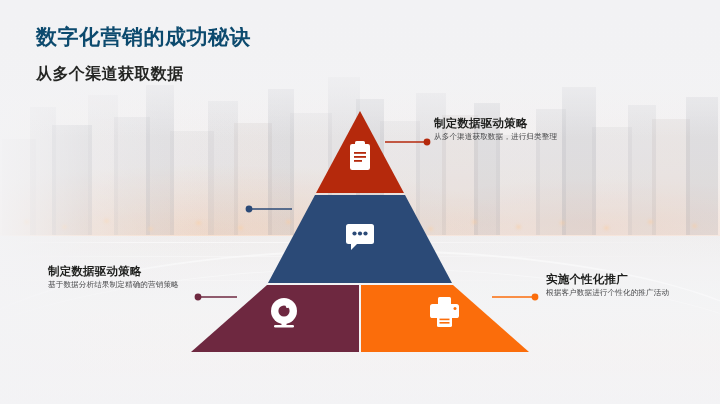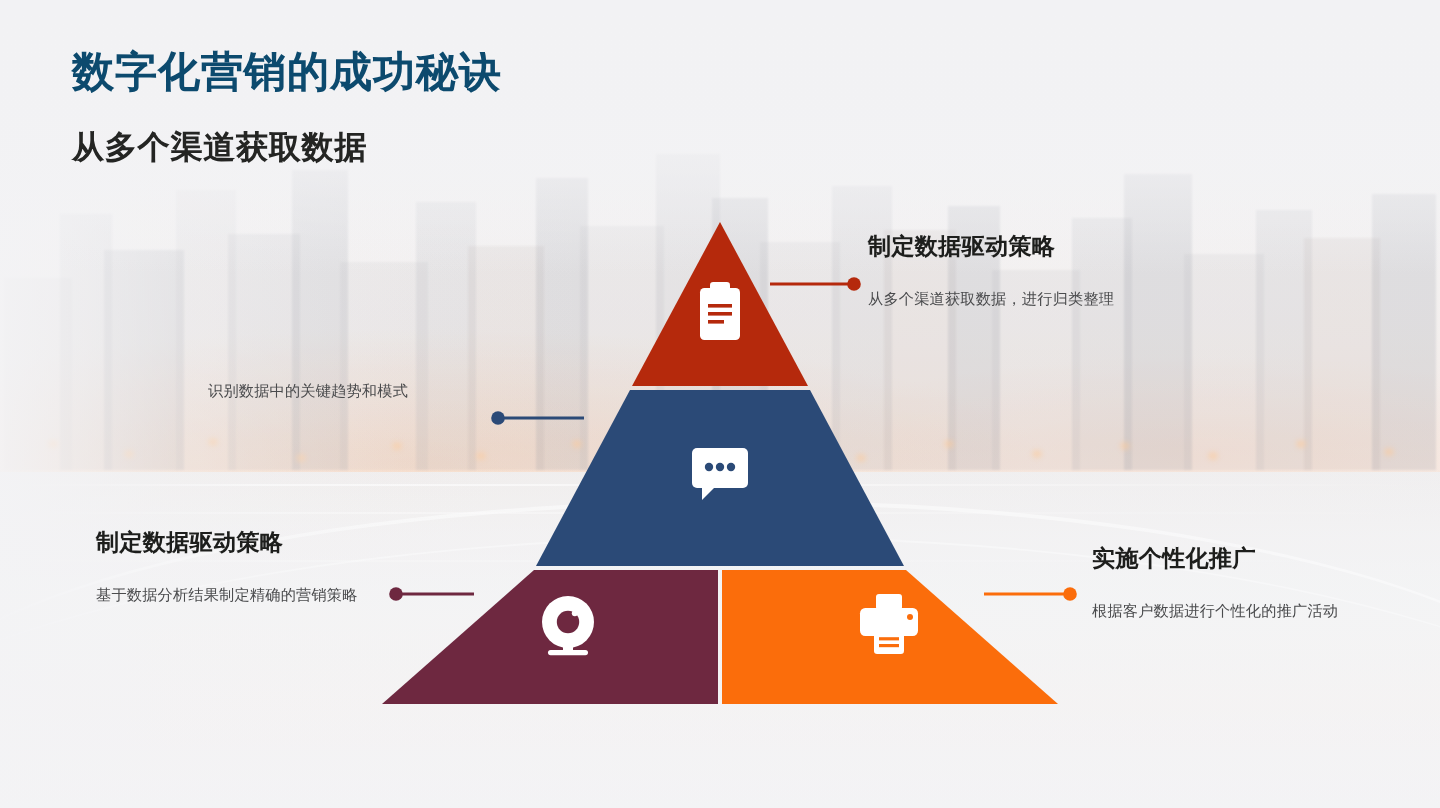--- a/index.html
+++ b/index.html
@@ -113,22 +113,22 @@
 
   
   .callout { position:absolute; z-index:30; }
   .callout .c-title {
     font-family:"DejaVu Sans", sans-serif;
     font-size:11.5px; font-weight:bold; color:#1d1e1c;
     line-height:1.25; letter-spacing:0.2px;
     white-space:nowrap;
   }
   .callout .c-desc {
-    margin-top:16px;
-    font-family:Liberation Mono, monospace;
+    margin-top:1px;
+    font-family:Liberation Serif, serif;
     font-size:7.6px; font-weight:normal; color:#4a4b4d;
     line-height:1.55; letter-spacing:0.1px;
   }
   .callout.right { text-align:left; }
   .callout.left  { text-align:left; }
 
   .c-tr { left:434px; top:116px; width:150px; }
   .c-ml { left:104px; top:176px; width:140px; }
   .c-bl { left:48px;  top:264px; width:160px; }
   .c-br { left:546px; top:272px; width:158px; }
@@ -278,21 +278,20 @@
       <circle cx="535" cy="297" r="3.4" fill="#fb6d0b"></circle>
     </g>
   </svg>
 
   <div class="callout right c-tr">
     <div class="c-title">制定数据驱动策略</div>
     <div class="c-desc">从多个渠道获取数据，进行归类整理</div>
   </div>
 
   <div class="callout left c-ml">
-    <div class="c-desc">识别数据中的关键趋势和模式</div>
   </div>
 
   <div class="callout right c-br">
     <div class="c-title">实施个性化推广</div>
     <div class="c-desc">根据客户数据进行个性化的推广活动</div>
   </div>
 
   <div class="callout left c-bl">
     <div class="c-title">制定数据驱动策略</div>
     <div class="c-desc">基于数据分析结果制定精确的营销策略</div>

